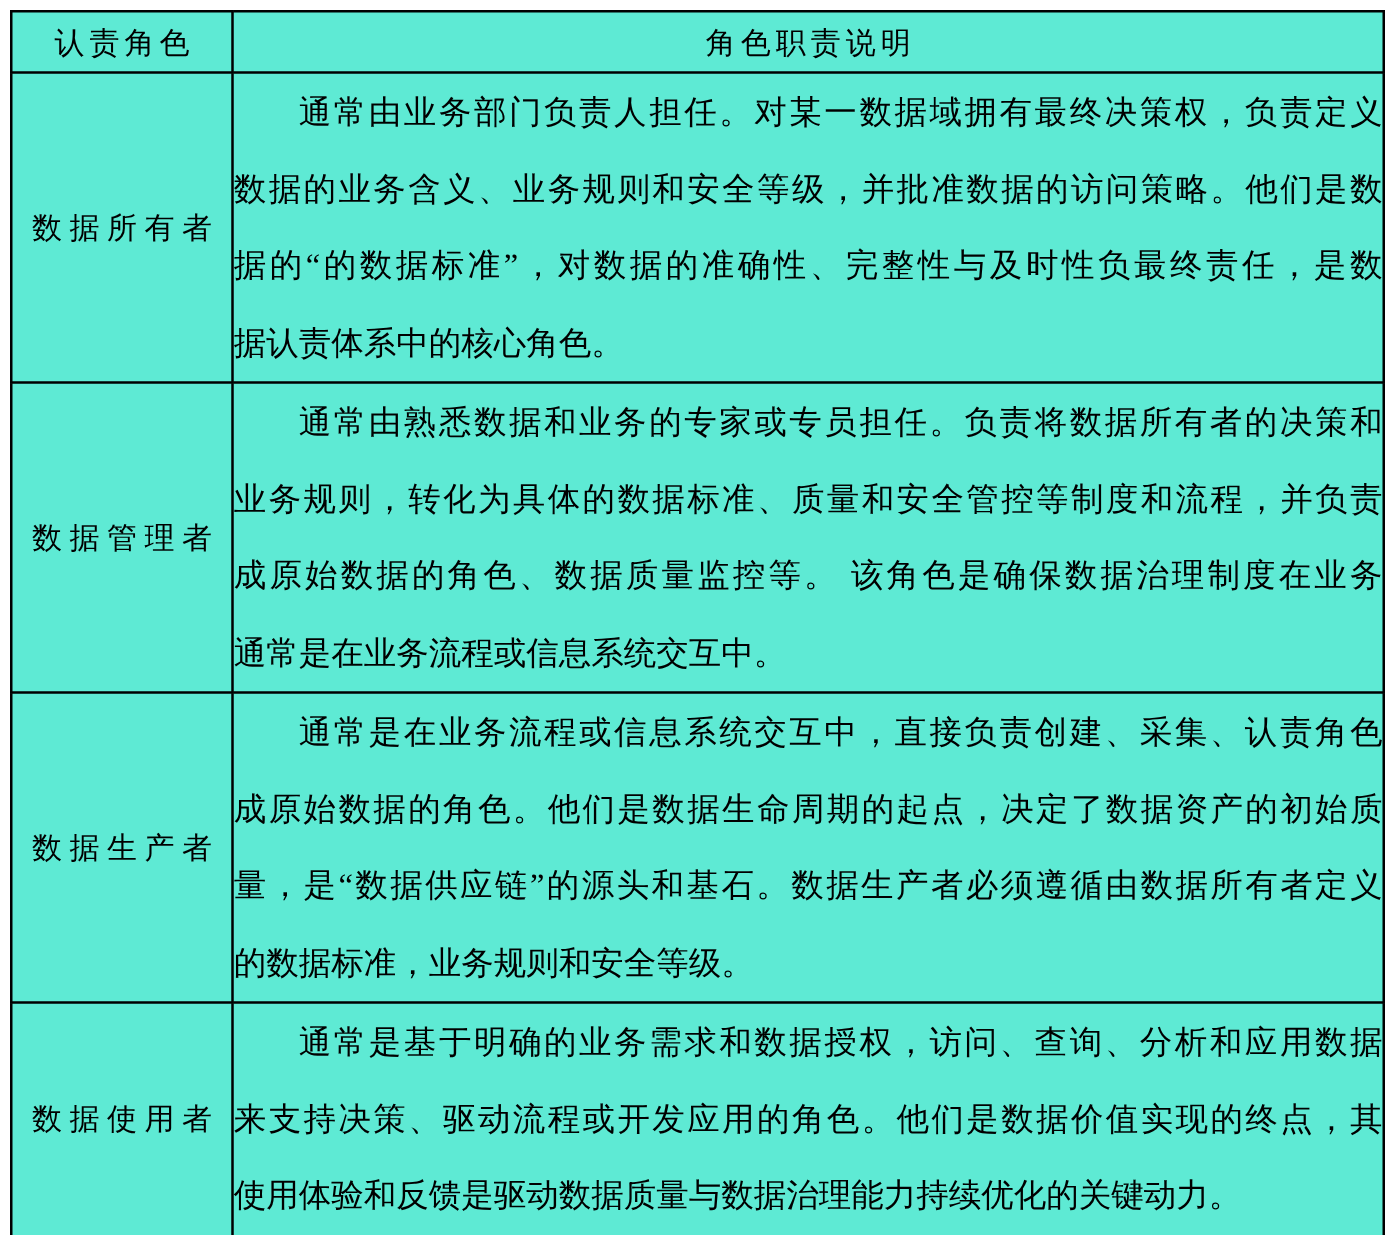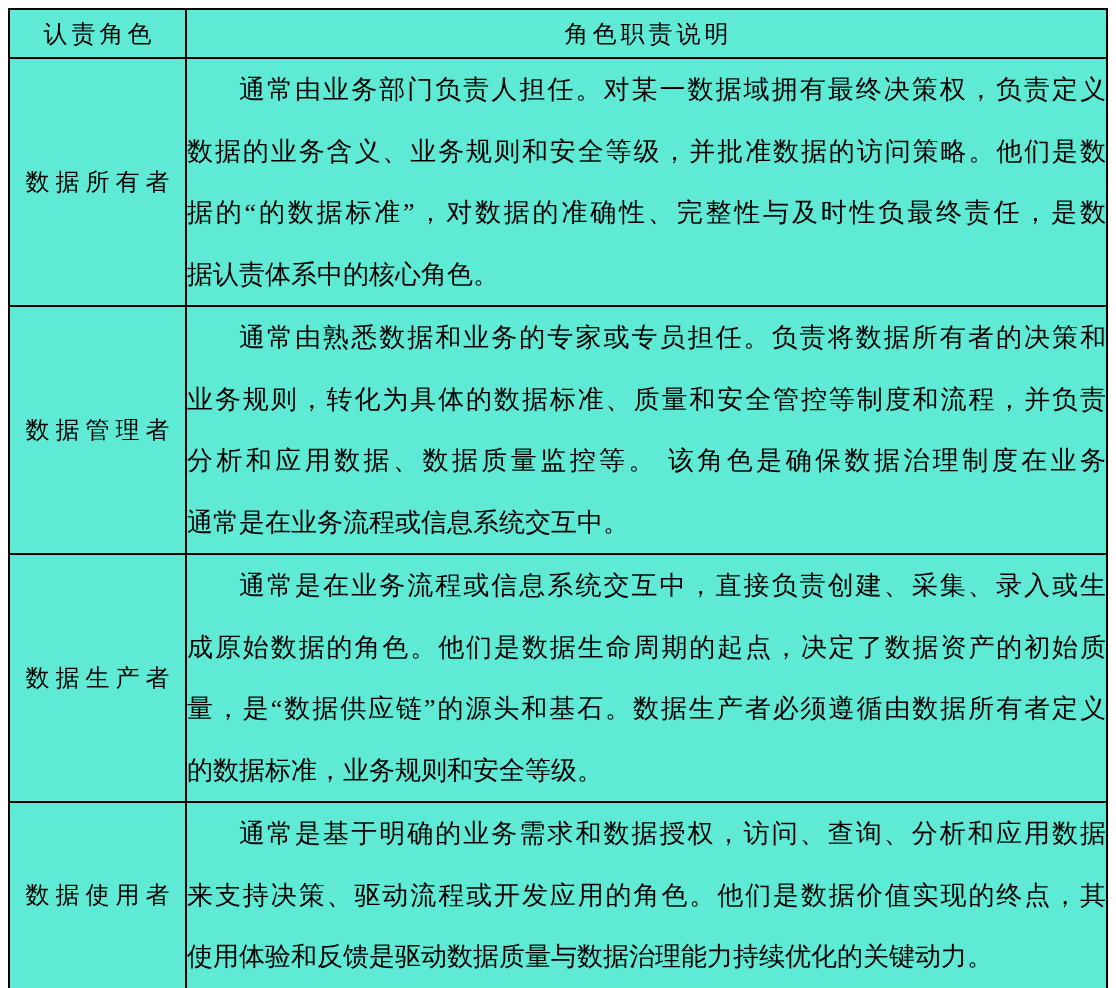--- a/index.html
+++ b/index.html
@@ -82,29 +82,29 @@
             <div class="line">据的“的数据标准”，对数据的准确性、完整性与及时性负最终责任，是数</div>
             <div class="line last">据认责体系中的核心角色。</div>
           </td>
   </tr>
 
   <tr>
     <td class="role">数据管理者</td>
     <td class="desc">
             <div class="line first">通常由熟悉数据和业务的专家或专员担任。负责将数据所有者的决策和</div>
             <div class="line">业务规则，转化为具体的数据标准、质量和安全管控等制度和流程，并负责</div>
-            <div class="line">分析和应用数据、数据质量监控等。 该角色是确保数据治理制度在业务</div>
+            <div class="line">成原始数据的角色、数据质量监控等。 该角色是确保数据治理制度在业务</div>
             <div class="line last">通常是在业务流程或信息系统交互中。</div>
           </td>
   </tr>
 
   <tr>
     <td class="role">数据生产者</td>
     <td class="desc">
-            <div class="line first">通常是在业务流程或信息系统交互中，直接负责创建、采集、录入或生</div>
+            <div class="line first">通常是在业务流程或信息系统交互中，直接负责创建、采集、认责角色</div>
             <div class="line">成原始数据的角色。他们是数据生命周期的起点，决定了数据资产的初始质</div>
             <div class="line">量，是“数据供应链”的源头和基石。数据生产者必须遵循由数据所有者定义</div>
             <div class="line last">的数据标准，业务规则和安全等级。</div>
           </td>
   </tr>
 
   <tr>
     <td class="role">数据使用者</td>
     <td class="desc">
             <div class="line first">通常是基于明确的业务需求和数据授权，访问、查询、分析和应用数据</div>

